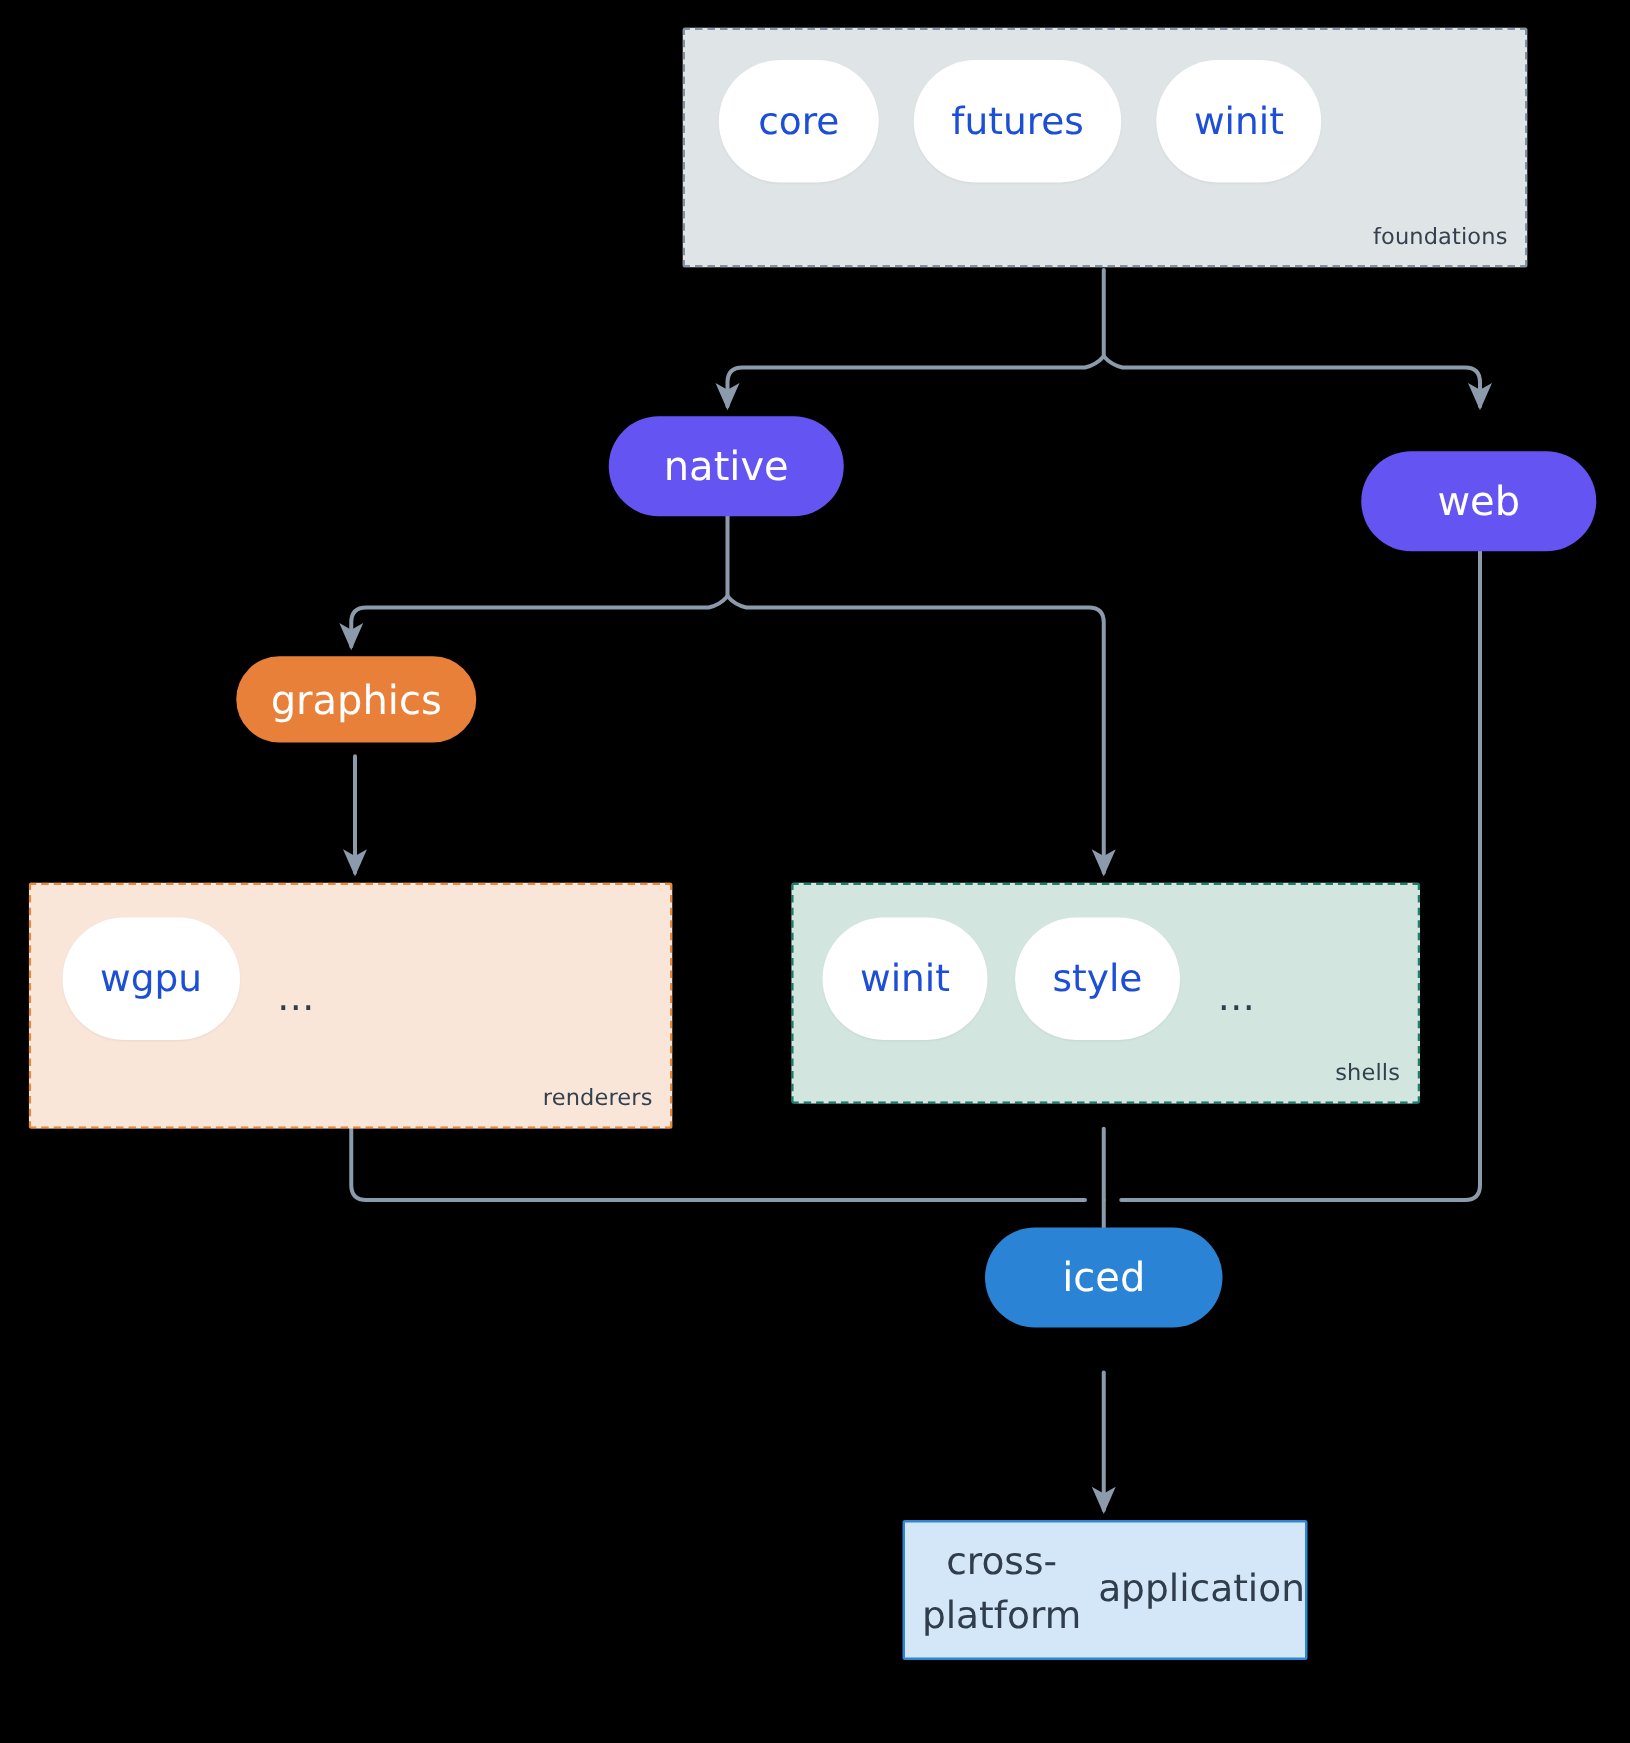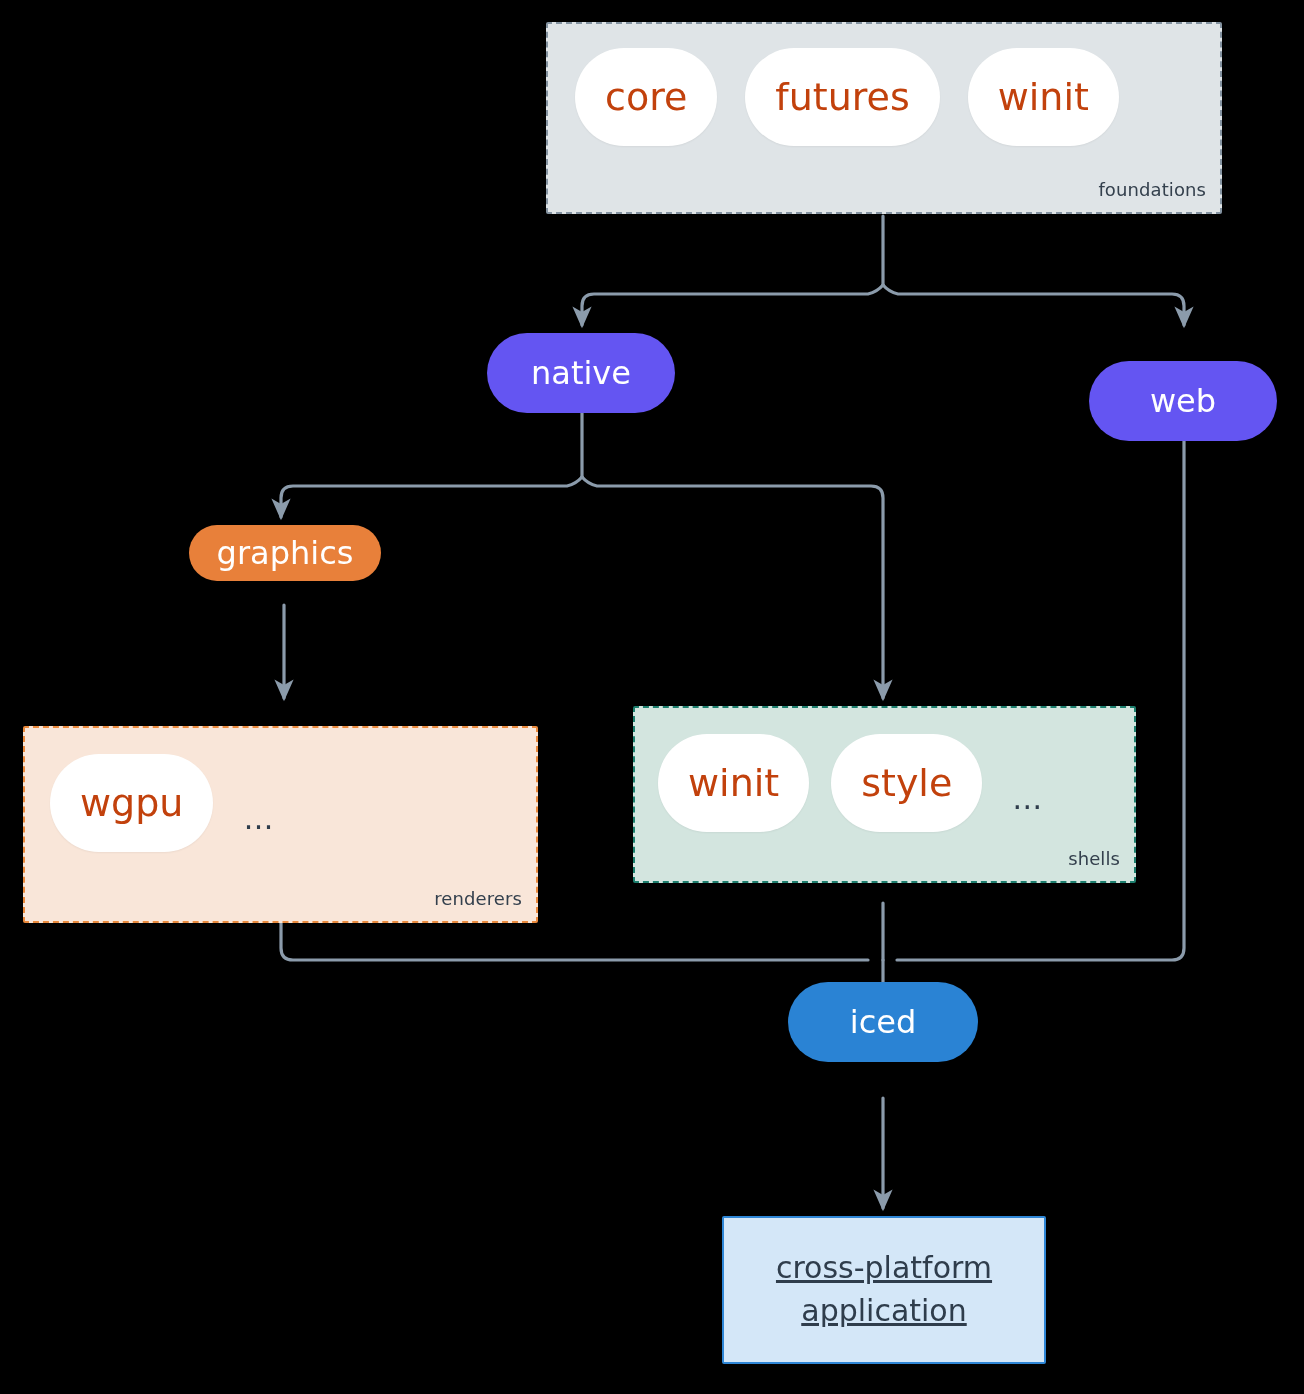--- a/index.html
+++ b/index.html
@@ -63,21 +63,20 @@
   }
 
   #cluster-renderers {
     left: 23px;
     top: 706px;
     width: 515px;
     height: 197px;
     background: #f9e6d9;
     border: 2px dashed #ea8a3d;
     border-radius: 2px;
-    margin-top: 20px;
   }
   #cluster-renderers .pillrow {
     margin: 26px 0 0 25px;
     gap: 22px;
   }
 
   #cluster-shells {
     left: 633px;
     top: 706px;
     width: 503px;
@@ -88,22 +87,22 @@
   }
   #cluster-shells .pillrow {
     margin: 26px 0 0 23px;
     gap: 22px;
   }
 
   
   .pill-white {
     background: #ffffff;
     border-radius: 999px;
-    color: #c2410c;
-    font-size: 38px;
+    color: #1d4ed8;
+    font-size: 30px;
     display: flex;
     align-items: center;
     justify-content: center;
     height: 98px;
     padding: 0 30px;
     min-width: 128px;
     box-sizing: border-box;
     box-shadow: 0 1px 2px rgba(0,0,0,.05);
     white-space: nowrap;
   }
@@ -140,51 +139,49 @@
     top: 333px;
     width: 188px;
     height: 80px;
     background: #6455f2;
     margin-top: 28px;
   }
   #node-graphics {
     left: 189px;
     top: 525px;
     width: 192px;
-    height: 56px;
+    height: 69px;
     background: #e8803a;
   }
   #node-iced {
     left: 788px;
     top: 982px;
     width: 190px;
     height: 80px;
     background: #2a83d4;
   }
 
   
   #node-application {
     position: absolute;
     left: 722px;
     top: 1216px;
     width: 324px;
-    height: 148px;
+    height: 112px;
     box-sizing: border-box;
     background: #d4e7f8;
     border: 2px solid #2e86d6;
     border-radius: 2px;
     display: flex;
-    flex-direction: column;
     align-items: center;
     justify-content: center;
     color: #2f3d4c;
     font-size: 30px;
     line-height: 1.42;
     text-align: center;
-    text-decoration: underline;
   }
 </style>
 </head>
 <body>
 
 <div id="stage">
 
   <svg id="edges" viewBox="0 0 1304 1394">
     <defs>
       <marker id="arrow" markerWidth="10" markerHeight="10" refX="6.2" refY="3.4" orient="auto" markerUnits="strokeWidth">

